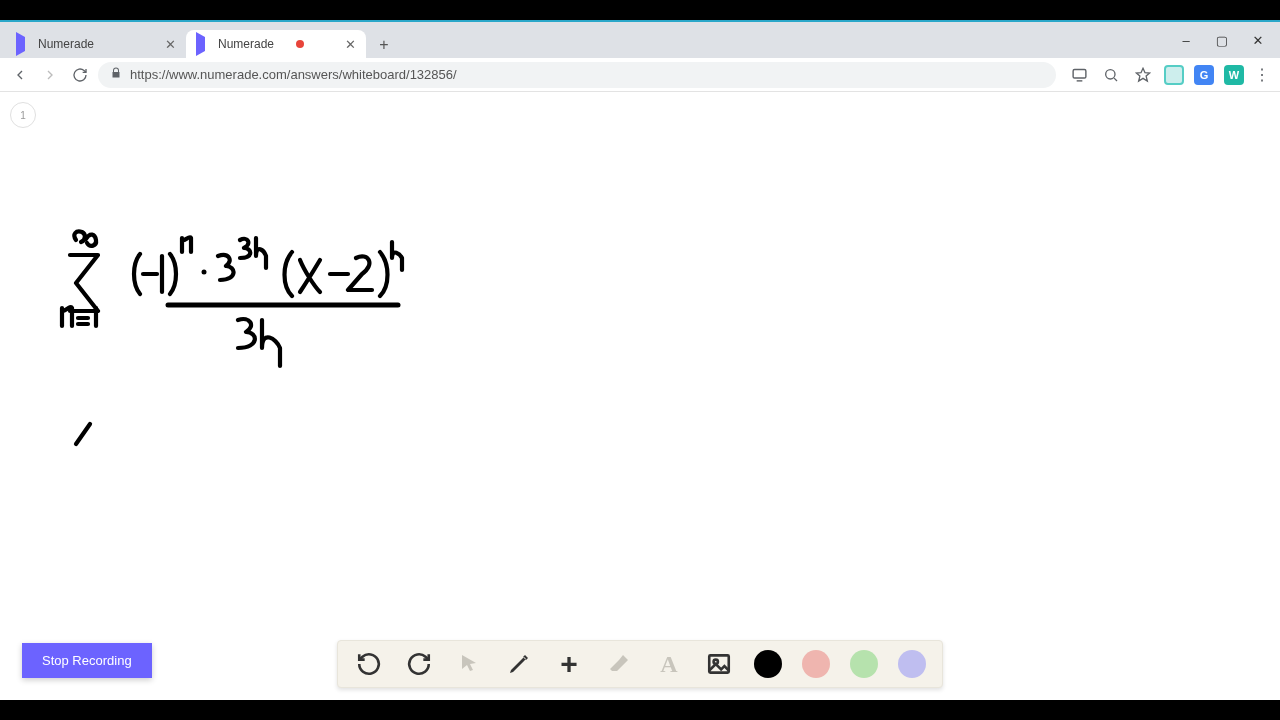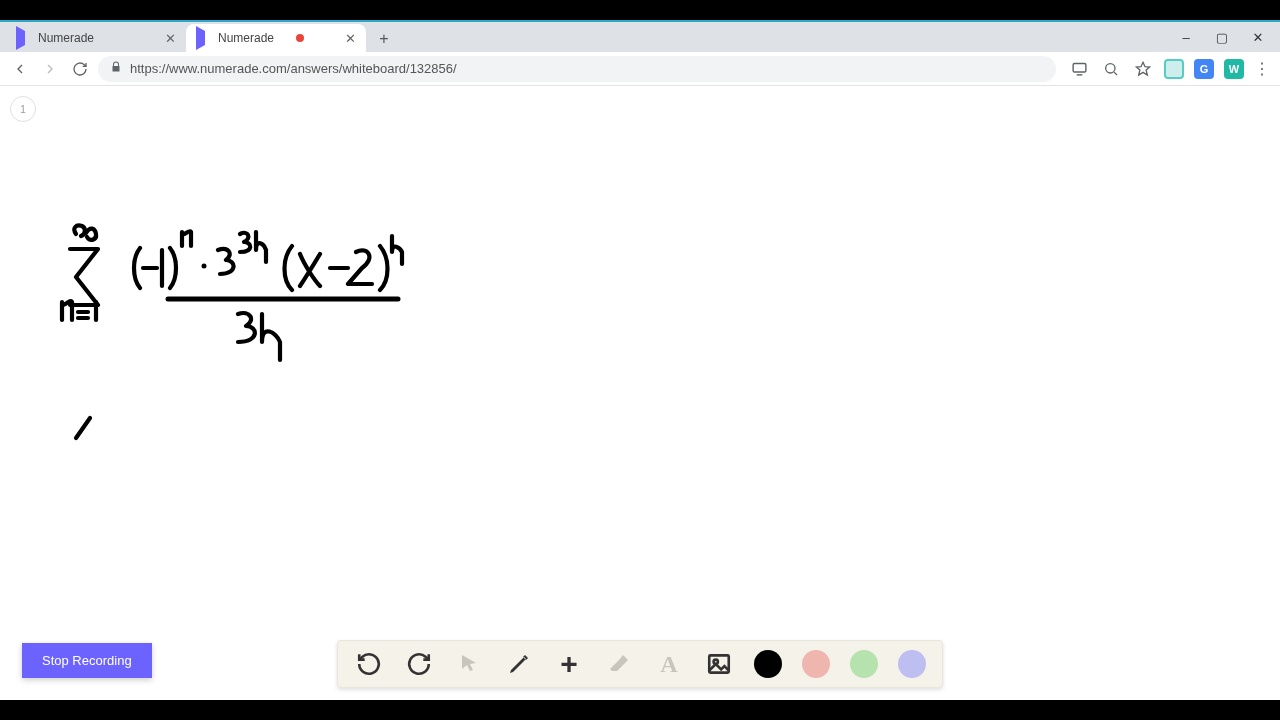--- a/index.html
+++ b/index.html
@@ -20,21 +20,21 @@
   .browser {
     position: absolute;
     top: 20px; left: 0; right: 0; bottom: 20px;
     background: #fff;
     display: flex;
     flex-direction: column;
     border-top: 2px solid #2aa7c9;
   }
   
   .tab-strip {
-    height: 30px;
+    height: 36px;
     background: #dee1e6;
     display: flex;
     align-items: flex-end;
     padding-left: 6px;
   }
   .tab {
     display: flex;
     align-items: center;
     height: 28px;
     padding: 0 10px;

